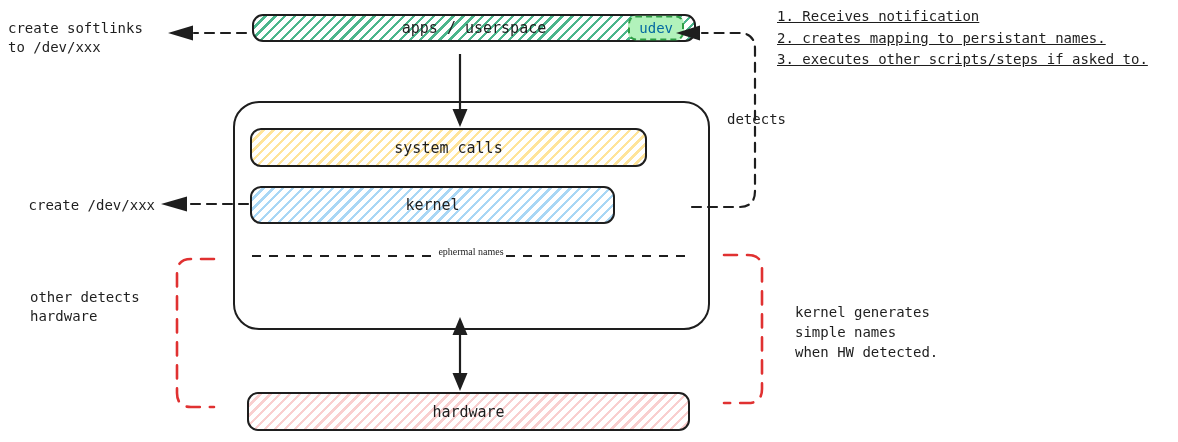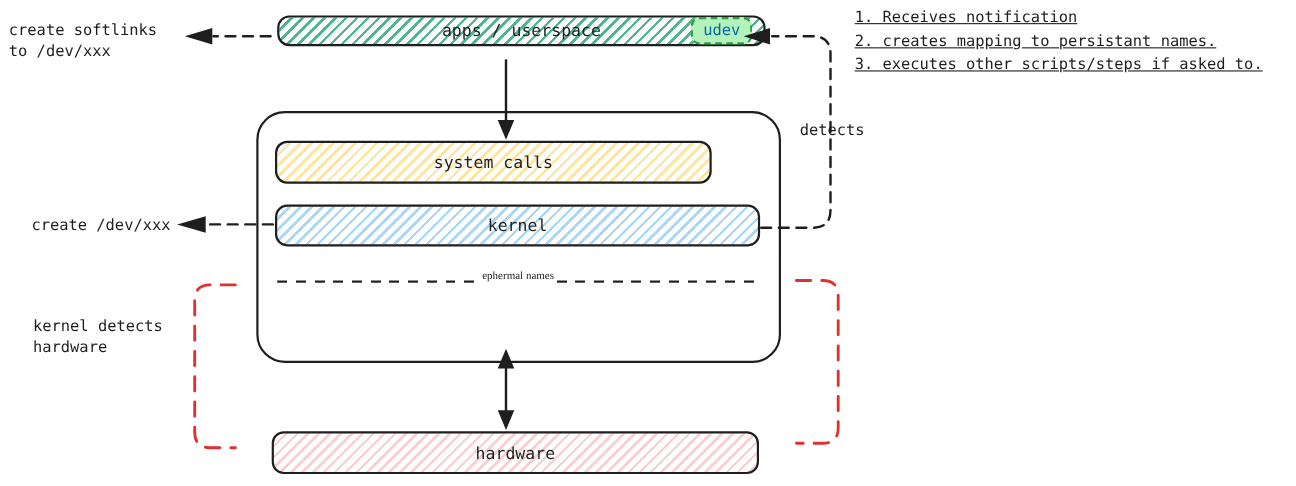--- a/index.html
+++ b/index.html
@@ -33,21 +33,21 @@
   .container-box {
     position: absolute;
     left: 233px; top: 101px; width: 477px; height: 229px;
     border: 2px solid #1e1e1e;
     border-radius: 26px;
     box-sizing: border-box;
     background: #ffffff;
   }
   #apps-box     { left: 252px; top: 14px;  width: 444px; height: 28px; }
   #syscalls-box { left: 250px; top: 128px; width: 397px; height: 39px; }
-  #kernel-box   { left: 250px; top: 186px; width: 441px; height: 38px; }
+  #kernel-box   { left: 250px; top: 186px; width: 365px; height: 38px; }
   #drivers-box  { left: 250px; top: 270px; width: 441px; height: 45px; }
   #hardware-box { left: 247px; top: 392px; width: 443px; height: 39px; }
 
   .udev-badge {
     position: absolute;
     right: 10px; top: 50%;
     transform: translateY(-50%);
     background: #b2f2bb;
     border: 2px dashed #2f9e44;
     border-radius: 8px;
@@ -125,26 +125,29 @@
   </div>
 
 
   <div class="box hatch-hardware" id="hardware-box">
     <span class="box-label">hardware</span>
   </div>
 
   <div class="note" id="note-create-softlinks">create softlinks
 to /dev/xxx</div>
   <div class="note" id="note-create-dev">create /dev/xxx</div>
-  <div class="note" id="note-kernel-detects">kernel detects
+  <div class="note" id="note-kernel-detects">other detects
 hardware</div>
   <div class="note" id="note-udev-steps">1. Receives notification
 2. creates mapping to persistant names.
 3. executes other scripts/steps if asked to.</div>
   <div class="note" id="note-uevent">detects</div>
+  <div class="note" id="note-kernel-generates">kernel generates
+simple names
+when HW detected.</div>
 
   <svg class="overlay" width="1178" height="442" viewBox="0 0 1178 442">
 
     <line x1="246" y1="33" x2="194" y2="33" class="dash-black"></line>
     <polygon points="168,33 193,25.5 193,40.5" class="head"></polygon>
 
     <line x1="460" y1="54" x2="460" y2="111" class="solid-black"></line>
     <polygon points="460,127 452.5,109 467.5,109" class="head"></polygon>
 
     <line x1="248" y1="204" x2="188" y2="204" class="dash-black"></line>

